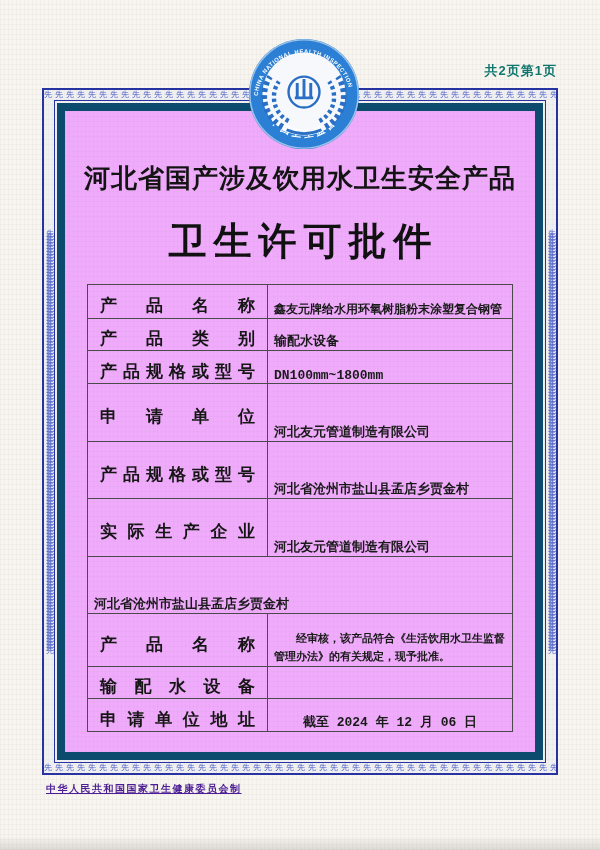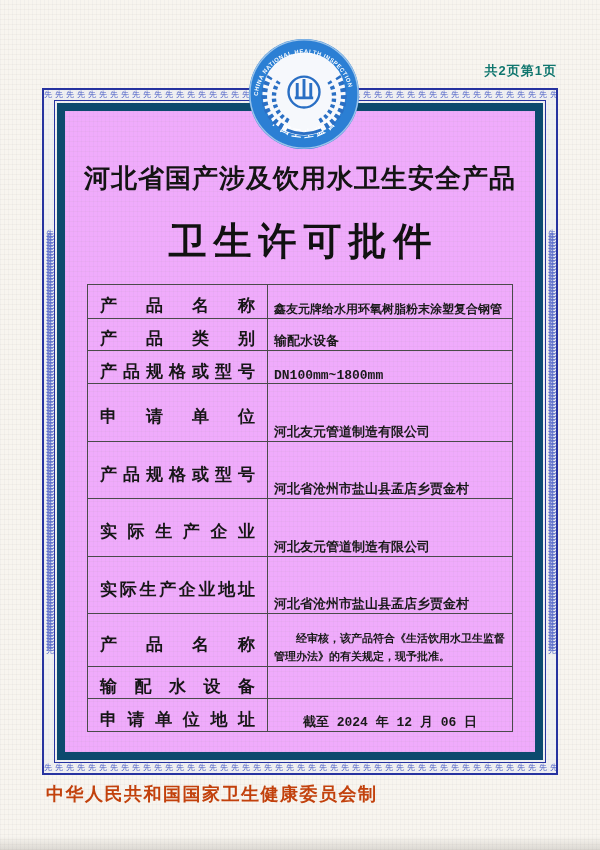--- a/index.html
+++ b/index.html
@@ -107,21 +107,21 @@
   .row:nth-child(10) .cell-value span,
   .row:nth-child(11) .cell-value span{text-align:center;}
 
   
   .seal{position:absolute;left:246px;top:36px;width:116px;height:116px;z-index:5;}
 
   
   .issuer{
     position:absolute;left:46px;top:782px;
     font-family:"Liberation Serif",serif;font-weight:bold;
-    font-size:18px;color:#c2410c;letter-spacing:1.5px;
+    font-size:10px;color:#4c1d95;letter-spacing:1.5px;text-decoration:underline;
   }
 </style>
 </head>
 <body>
 
 <div class="paper-texture"></div>
 
 <div class="page-indicator">
   <span>共2页</span>
   <span>第1页</span>
@@ -182,23 +182,20 @@
           </div>
           <div class="row">
             <div class="cell-label">
                 <span>实际生产企业</span>
               </div>
             <div class="cell-value">
                 <span>河北友元管道制造有限公司</span>
               </div>
           </div>
           <div class="row">
-            <div class="cell-label">
-                <span>实际生产企业地址</span>
-              </div>
             <div class="cell-value">
                 <span>河北省沧州市盐山县孟店乡贾金村</span>
               </div>
           </div>
           <div class="row">
             <div class="cell-label">
                 <span>产品名称</span>
               </div>
             <div class="cell-value">
                 <span>经审核，该产品符合《生活饮用水卫生监督管理办法》的有关规定，现予批准。</span>

